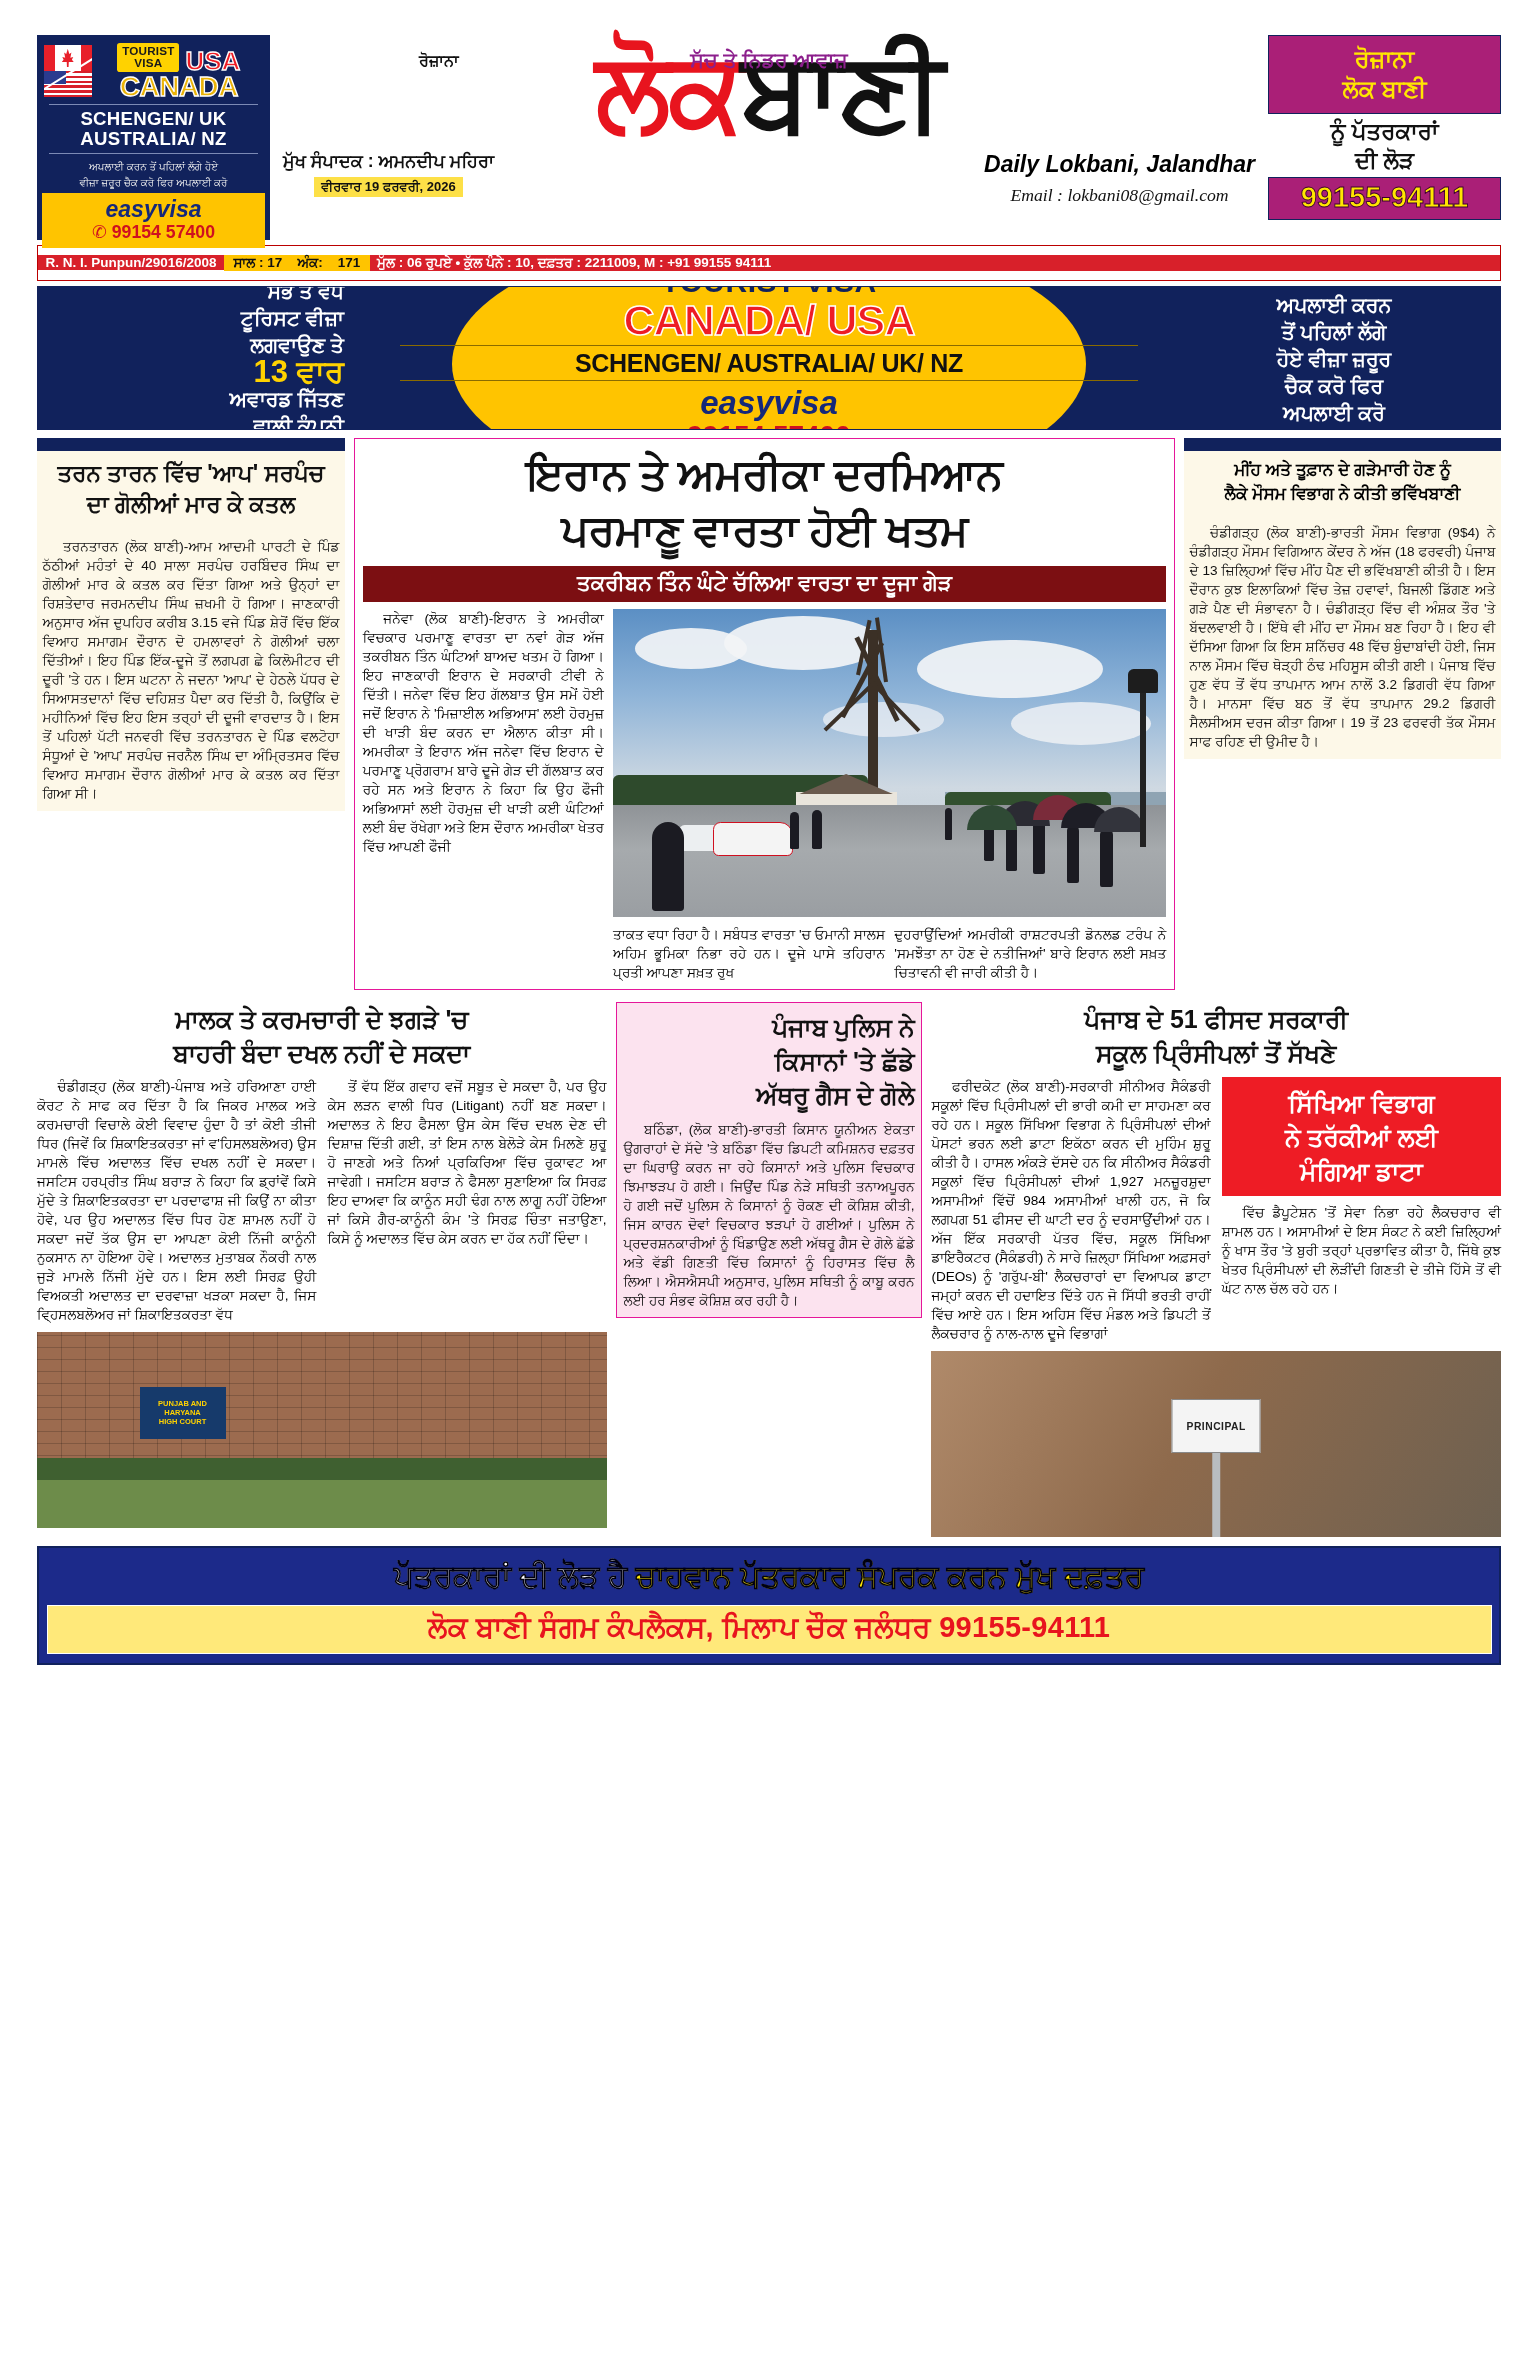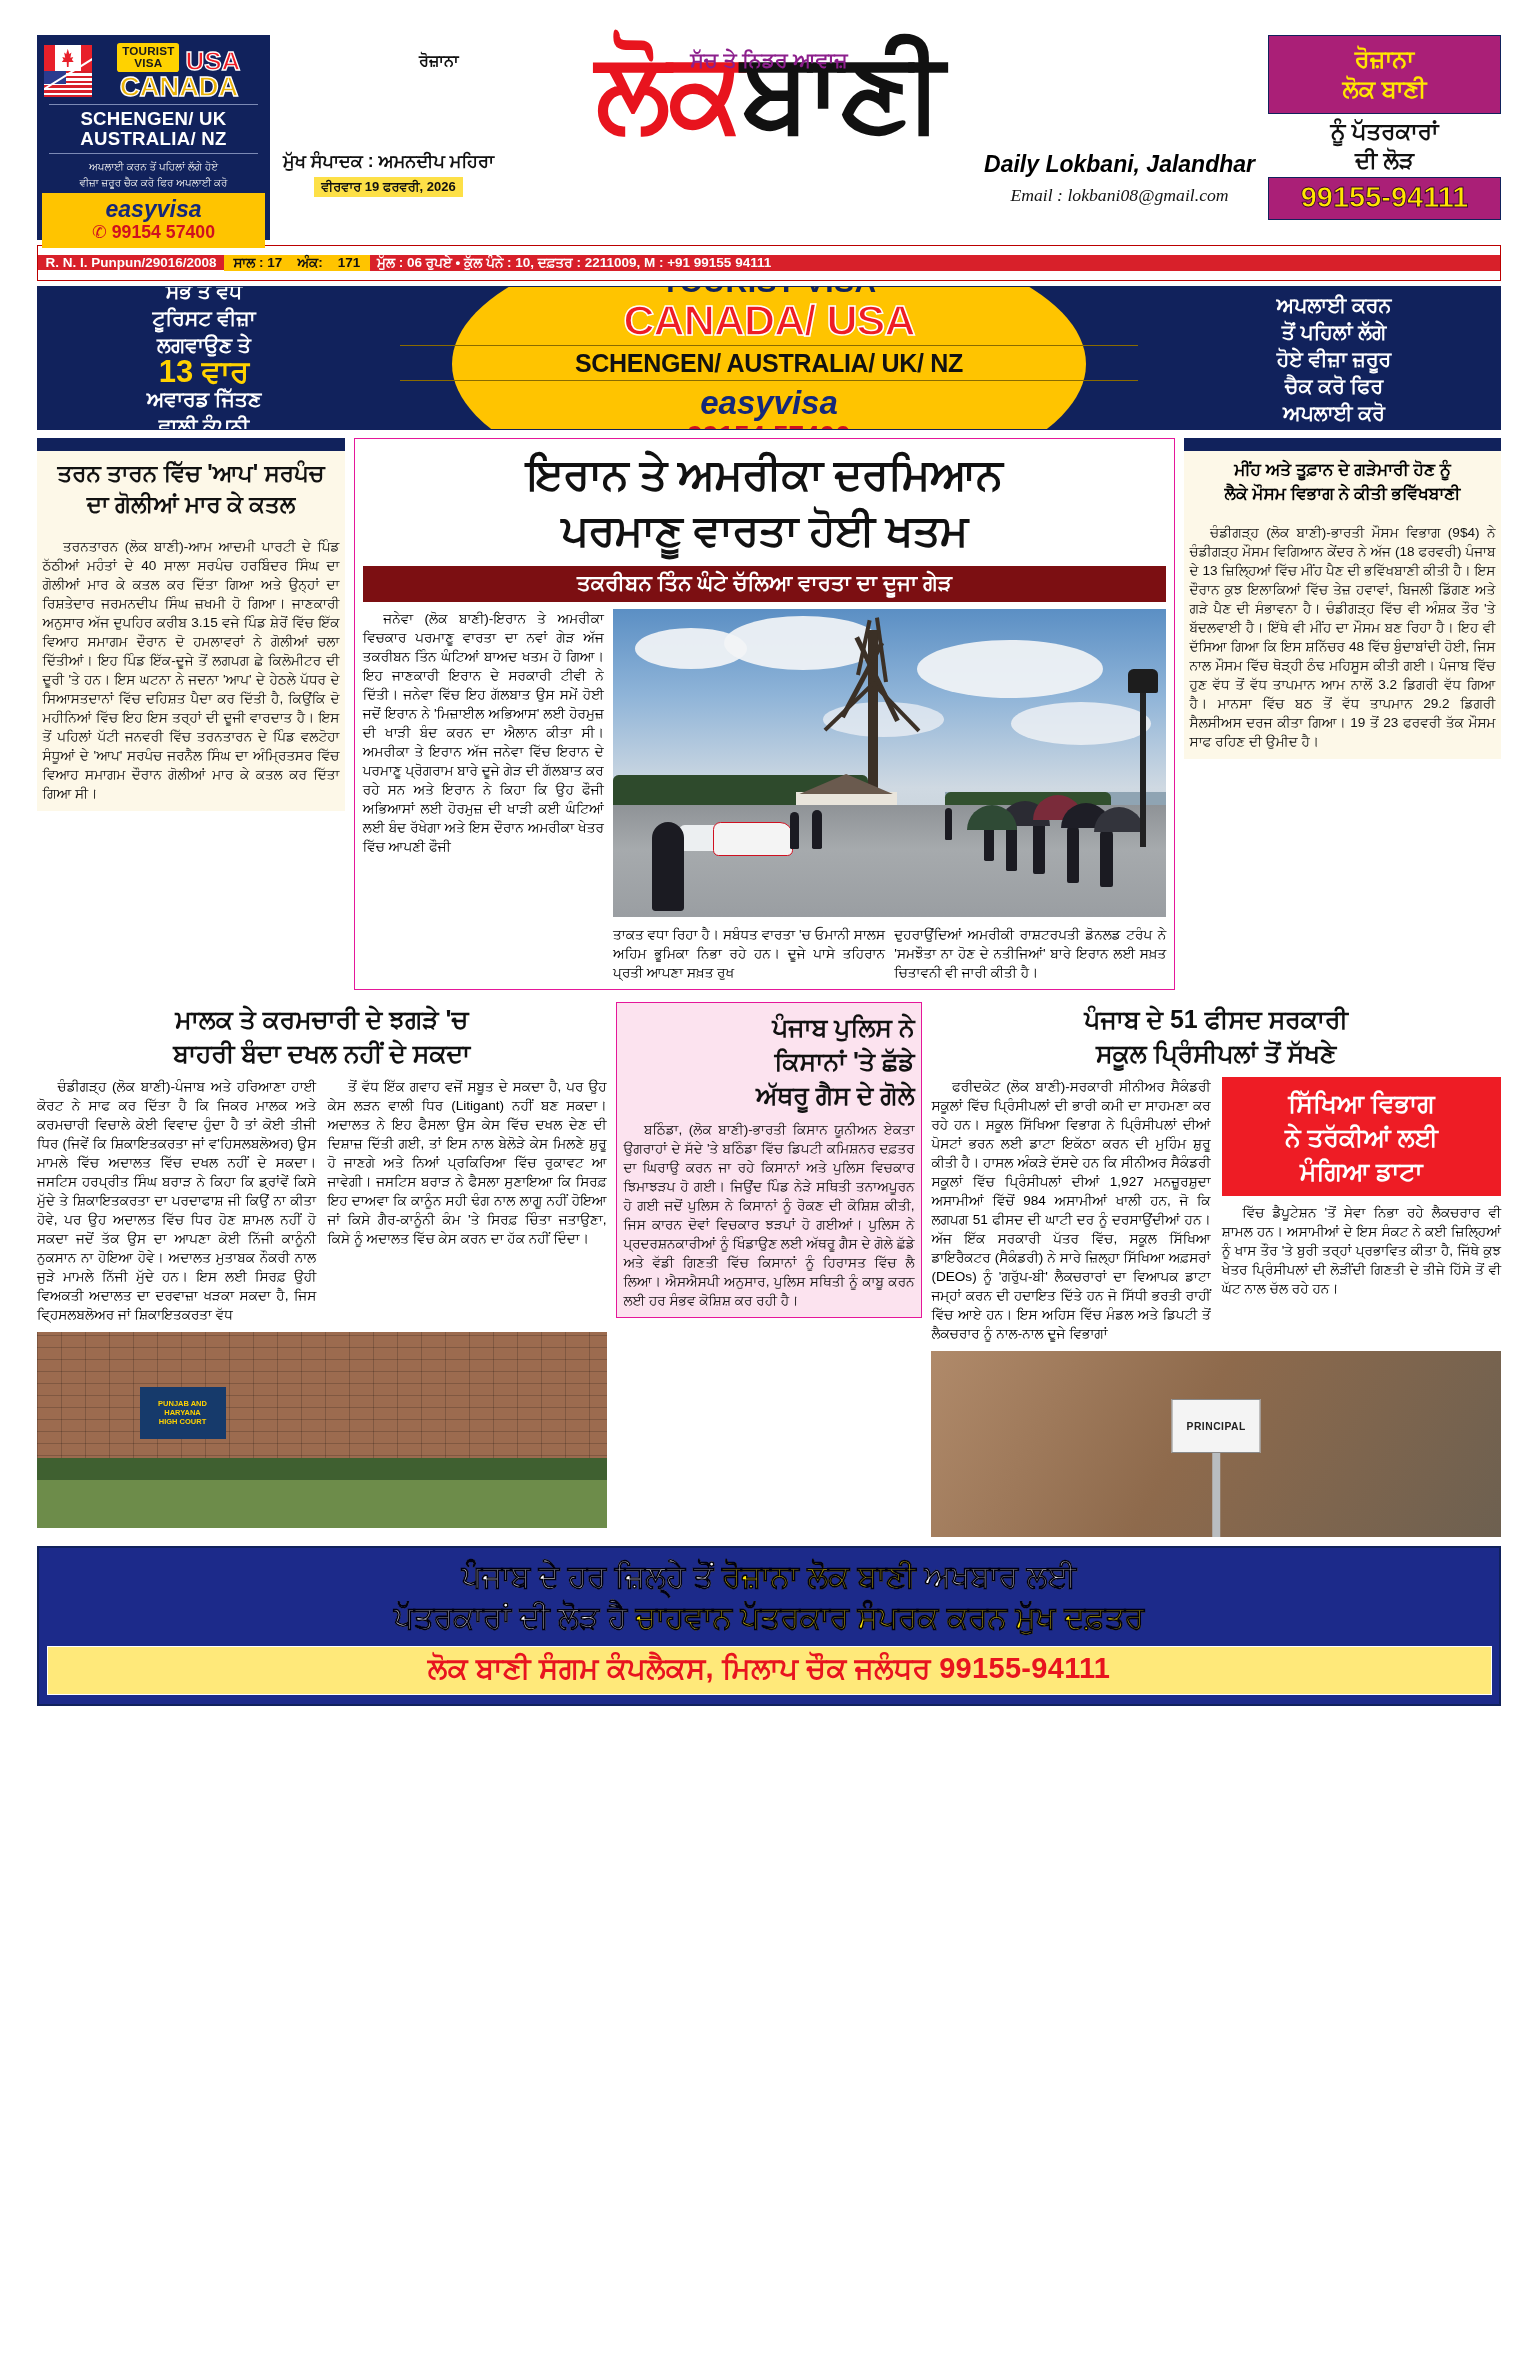--- a/index.html
+++ b/index.html
@@ -94,21 +94,21 @@
   .ib-red { background:#d8202a; display:flex; align-items:center; padding:0 7.5px; }
   .ib-yellow { background:#ffc400; color:#111; display:flex; align-items:center; gap:15px; padding:0 9.3px; }
   .ib-grow { flex:1; justify-content:flex-start; gap:0; }
 
   
   .visa-banner { position:relative; height:144px; margin-top:5.6px; background:#11225c;
      border:1.9px solid #11225c; display:flex; align-items:center; overflow:hidden; }
   .vb-side { width:280px; text-align:center; color:#fff; font-weight:800;
      font-size:20.5px; line-height:27px; z-index:2; }
   .vb-side .hl { color:#ffd200; font-size:31px; font-weight:900; }
-  .vb-left { margin-left:26px; }
+  .vb-left { margin-left:26px;text-align:right; }
   .vb-right { margin-right:26px; }
   .vb-oval { position:absolute; left:50%; top:-58px; transform:translateX(-50%);
      width:634px; height:270px; background:#ffc400; border-radius:50%; z-index:1; }
   .vb-center { position:relative; z-index:3; flex:1; text-align:center; color:#11225c; }
   .vb-tv { font-weight:900; font-size:30px; letter-spacing:0.5px; line-height:32px; }
   .vb-cu { font-weight:900; font-size:43px; line-height:45px; color:#ee1c25;
      -webkit-text-stroke:1.5px #fff; letter-spacing:-0.9px; }
   .vb-line { border-top:1.9px solid #8a6b00; margin:2.8px 56px; }
   .vb-sch { font-weight:900; font-size:25px; color:#111; line-height:28px; letter-spacing:-0.3px;}
   .vb-easy { font-style:italic; font-weight:700; font-size:33px; color:#15287a; line-height:37px; }
@@ -447,22 +447,19 @@
       <div class="photo-sm" style="margin-top:7.5px;height:186px;">
         <div class="blurbg"></div>
         <div class="signpost">PRINCIPAL</div>
         <div class="signpole"></div>
       </div>
     </div>
   </div>
 
   <div class="bottom-banner">
     <div class="bb-line">
-      <span>ਪੰਜਾਬ ਦੇ ਹਰ ਜ਼ਿਲ੍ਹੇ ਤੋਂ </span><span class="yl">ਰੋਜ਼ਾਨਾ ਲੋਕ ਬਾਣੀ</span><span> ਅਖਬਾਰ ਲਈ</span>
-    </div>
-    <div class="bb-line">
       <span>ਪੱਤਰਕਾਰਾਂ ਦੀ ਲੋੜ ਹੈ </span><span class="yl">ਚਾਹਵਾਨ ਪੱਤਰਕਾਰ ਸੰਪਰਕ ਕਰਨ ਮੁੱਖ ਦਫ਼ਤਰ</span>
     </div>
     <div class="bb-strip">ਲੋਕ ਬਾਣੀ ਸੰਗਮ ਕੰਪਲੈਕਸ, ਮਿਲਾਪ ਚੌਕ ਜਲੰਧਰ 99155-94111</div>
   </div>
 
 </div>
 
 
 </body></html>

